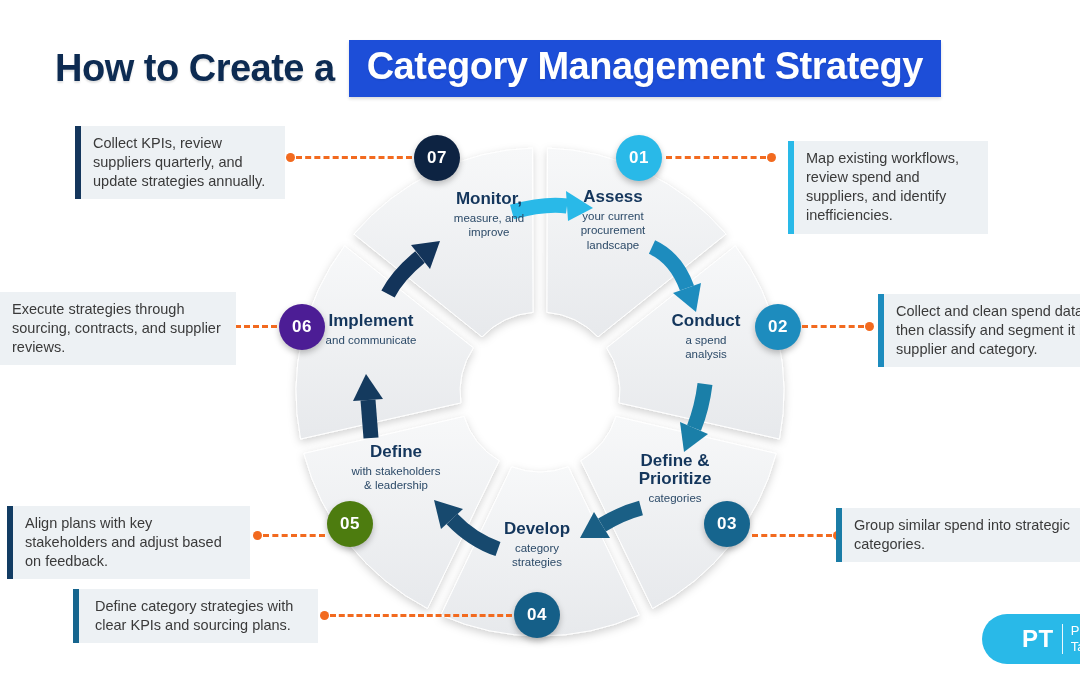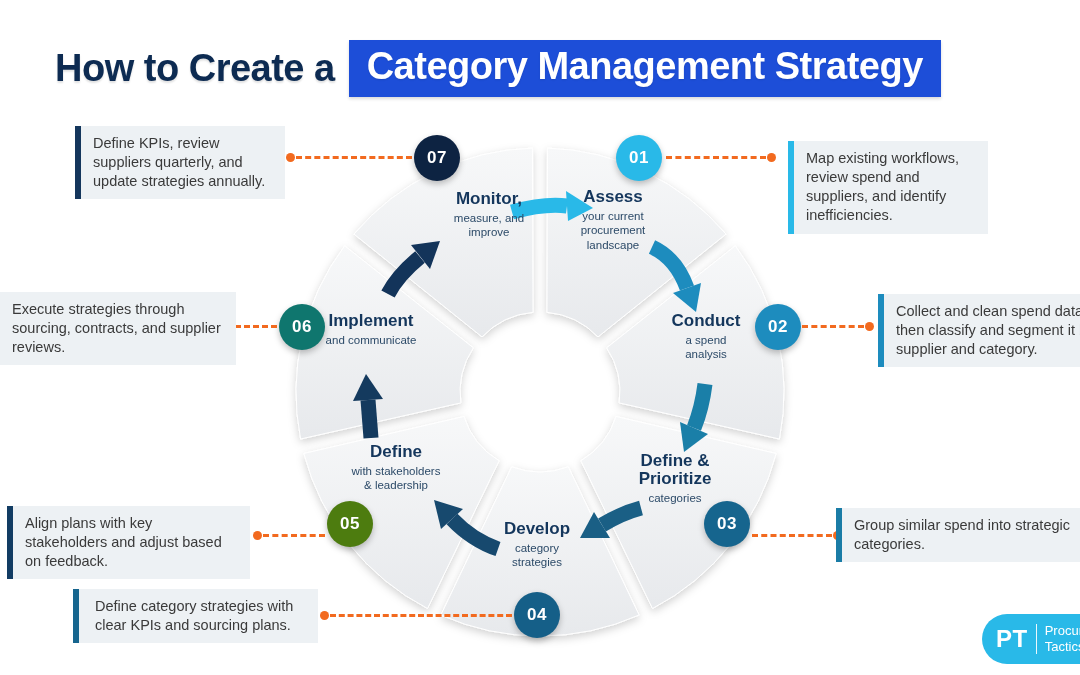--- a/index.html
+++ b/index.html
@@ -63,21 +63,21 @@
   #d-03{left:752px;top:534px;width:80px;}
   #d-04{left:330px;top:614px;width:182px;}
   #d-05{left:263px;top:534px;width:62px;}
   #d-06{left:217px;top:325px;width:60px;}
   
   .logo{
     position:absolute;left:982px;top:614px;height:50px;width:170px;border-radius:25px;
     background:#29b9e8;display:flex;align-items:center;padding-left:14px;box-sizing:border-box;
     color:#ffffff;
   }
-  .logo-abbr{font-size:24px;font-weight:800;letter-spacing:.5px;}
+  .logo-abbr{font-size:24px;font-weight:800;letter-spacing:.5px;margin-left:26px;}
   .logo-divider{width:1px;height:30px;background:rgba(255,255,255,.9);margin:0 8px 0 8px;}
   .logo-name{font-size:13px;line-height:1.2;white-space:nowrap;}
 </style>
 </head>
 <body>
 
 <div class="canvas">
 
   <div class="title">
     <span class="title-prefix">How to Create a</span>
@@ -162,21 +162,21 @@
   <div class="wlabel" id="wl-07">
     <div class="wname">Monitor,</div>
     <div class="wsub">measure, and improve</div>
   </div>
 
   <div class="badge" id="b-01" style="background: rgb(41, 185, 232);">01</div>
   <div class="badge" id="b-02" style="background: rgb(29, 140, 190);">02</div>
   <div class="badge" id="b-03" style="background: rgb(22, 101, 142);">03</div>
   <div class="badge" id="b-04" style="background: rgb(21, 95, 136);">04</div>
   <div class="badge" id="b-05" style="background: #4d7c0f;">05</div>
-  <div class="badge" id="b-06" style="background: #0f766e;">06</div>
+  <div class="badge" id="b-06" style="background: #4c1d95;">06</div>
   <div class="badge" id="b-07" style="background: rgb(13, 35, 66);">07</div>
 
   <div class="dash dot-left" id="d-07">
       <span class="dot"></span>
     </div>
   <div class="dash dot-right" id="d-01">
       <span class="dot"></span>
     </div>
   <div class="dash dot-right" id="d-02">
       <span class="dot"></span>
@@ -188,21 +188,21 @@
       <span class="dot"></span>
     </div>
   <div class="dash dot-left" id="d-05">
       <span class="dot"></span>
     </div>
   <div class="dash dot-left" id="d-06">
       <span class="dot"></span>
     </div>
 
   <div class="callout" id="c-07" style="border-left-color: rgb(20, 54, 92);">
-    <span>Define KPIs, review suppliers quarterly, and update strategies annually.</span>
+    <span>Collect KPIs, review suppliers quarterly, and update strategies annually.</span>
   </div>
   <div class="callout" id="c-01" style="border-left-color: rgb(41, 185, 232);">
     <span>Map existing workflows, review spend and suppliers, and identify inefficiencies.</span>
   </div>
   <div class="callout" id="c-02" style="border-left-color: rgb(29, 140, 190);">
     <span>Collect and clean spend data, then classify and segment it by supplier and category.</span>
   </div>
   <div class="callout" id="c-03" style="border-left-color: rgb(26, 124, 166);">
     <span>Group similar spend into strategic categories.</span>
   </div>

